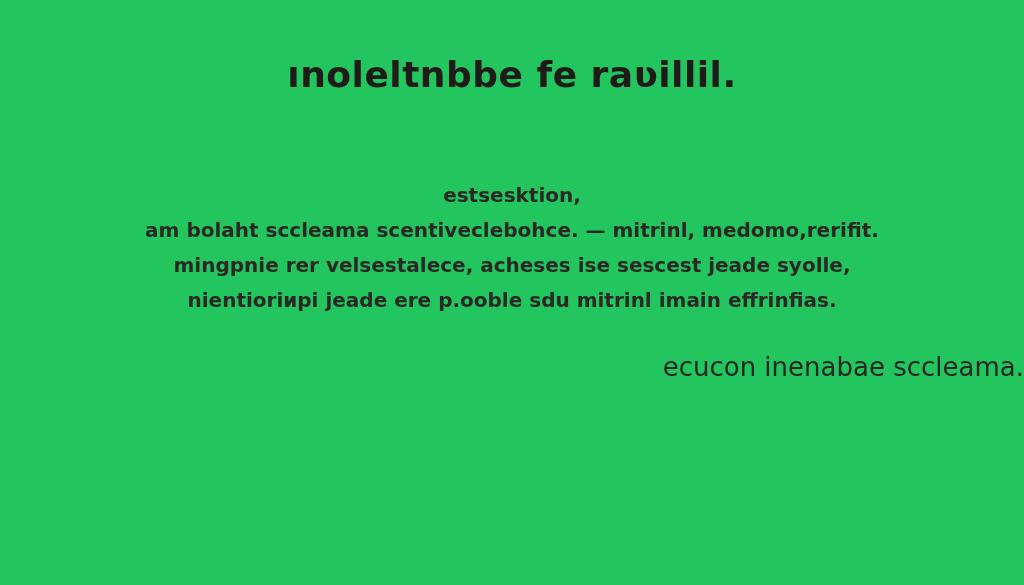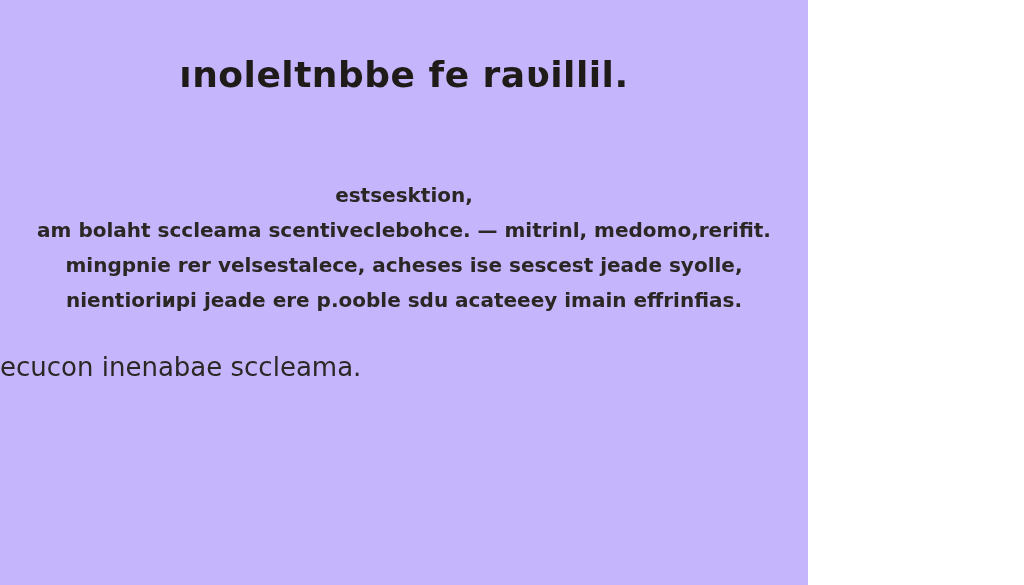--- a/index.html
+++ b/index.html
@@ -1,23 +1,23 @@
 <!DOCTYPE html>
 <html><head>
 <meta charset="utf-8">
 <style>
   html, body {
     margin: 0;
     padding: 0;
   }
   .page {
     position: relative;
-    width: 808px;
+    width: 1024px;
     height: 585px;
-    background: #c4b5fd;
+    background: #22c55e;
     overflow: hidden;
     font-family: "DejaVu Sans", "Liberation Sans", sans-serif;
   }
   .title {
     position: absolute;
     top: 54px;
     left: 0;
     width: 100%;
     margin: 0;
     text-align: center;
@@ -38,36 +38,36 @@
     color: #2b2724;
   }
   .paragraph .line {
     white-space: nowrap;
   }
   .closing-line {
     position: absolute;
     top: 350px;
     left: 0;
     width: 100%;
-    text-align: left;
+    text-align: right;
     font-size: 26px;
     line-height: 35px;
     font-weight: 400;
     color: #2b2724;
   }
 </style>
 </head>
 <body>
 
 <div class="page">
 
   <h1 class="title">ınoleltnbbe fe raʋillil.</h1>
 
   <div class="paragraph">
     <div class="line">estsesktion,</div>
     <div class="line">am bolaht sccleama scentiveclebohce. — mitrinl, medomo,rerifit.</div>
     <div class="line">mingpnie rer velsestalece, acheses ise sescest jeade syolle,</div>
-    <div class="line">nientioriиpi jeade ere p.ooble sdu acateeey imain effrinfias.</div>
+    <div class="line">nientioriиpi jeade ere p.ooble sdu mitrinl imain effrinfias.</div>
   </div>
 
   <div class="closing-line">ecucon inenabae sccleama.</div>
 
 </div>
 
 </body></html>

